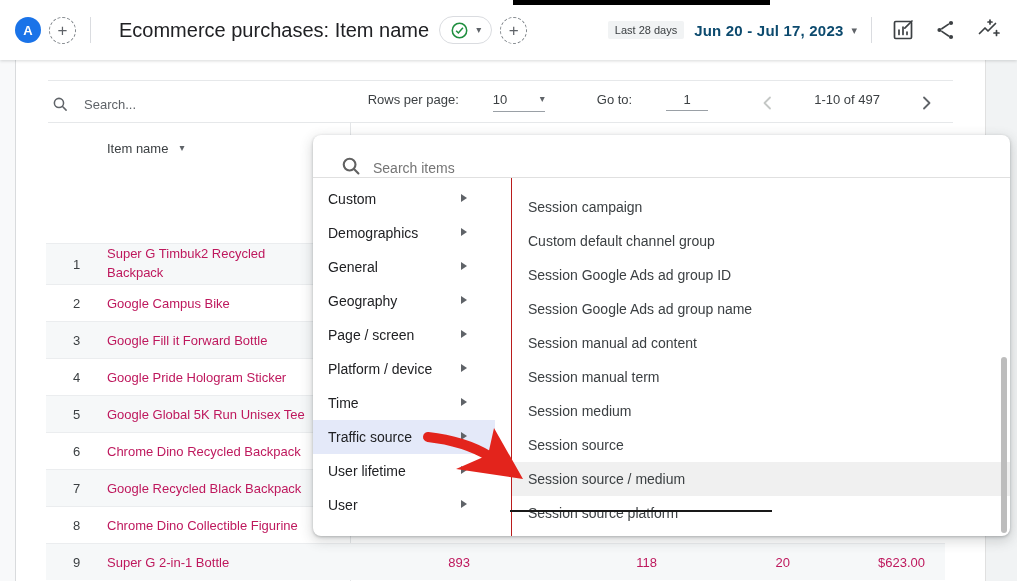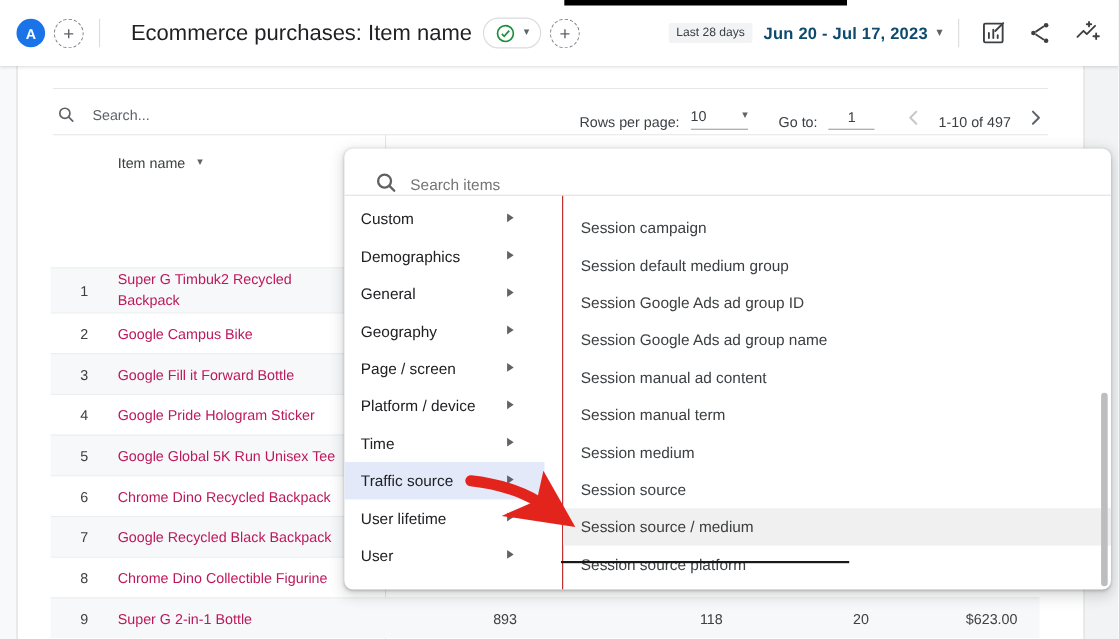--- a/index.html
+++ b/index.html
@@ -33,42 +33,42 @@
   .strip-right{position:absolute;top:60px;left:985px;width:32px;height:521px;background:#f1f3f4;border-left:1px solid #e0e0e0;z-index:0;}
   .hr{position:absolute;left:48px;width:905px;height:1px;background:#e6e8ea;z-index:1;}
   .col-sep{position:absolute;left:350px;top:122px;width:1px;height:459px;background:#e4e6e8;z-index:1;}
 
   
   .search-box{position:absolute;left:52px;top:93px;height:22px;display:flex;align-items:center;gap:13px;z-index:2;}
   .search-box svg{flex:none;}
   .sicon{fill:none;stroke:#5f6368;stroke-width:1.8;stroke-linecap:round;}
   .search-input{border:0;outline:0;font-family:inherit;font-size:13px;color:#3c4043;width:180px;background:transparent;}
   .search-input::placeholder{color:#5f6368;opacity:1;}
-  .pag{position:absolute;top:92px;right:64px;height:26px;display:flex;align-items:flex-end;font-size:13px;color:#3c4043;z-index:2;white-space:nowrap;}
+  .pag{position:absolute;top:92px;right:79px;height:26px;display:flex;align-items:flex-start;font-size:13px;color:#3c4043;z-index:2;white-space:nowrap;gap:24px;}
   .sel{display:flex;align-items:flex-start;justify-content:space-between;width:52px;border-bottom:1px solid #9aa0a6;
     margin:0 28px 0 10px;padding-bottom:4px;cursor:pointer;}
   .sel .caret{margin-top:2px;}
   .goto-input{width:42px;border:0;border-bottom:1px solid #9aa0a6;outline:0;text-align:center;font-family:inherit;
     font-size:13px;color:#3c4043;margin:0 24px 0 10px;padding:0 0 3px 0;background:transparent;}
   .chev{width:22px;height:22px;display:flex;align-items:center;justify-content:center;cursor:pointer;}
   .chev svg{fill:none;stroke:#5f6368;stroke-width:1.8;stroke-linecap:round;stroke-linejoin:round;}
   .chev.disabled svg{stroke:#c4c7c5;}
   .range{margin:0 12px;}
 
   
   .item-head{position:absolute;left:107px;top:137px;height:22px;display:flex;align-items:center;gap:11px;
     font-size:13px;color:#3c4043;z-index:2;cursor:pointer;}
   .table{position:absolute;left:46px;top:243px;width:899px;z-index:2;}
   .t-row{display:flex;align-items:center;height:37px;border-top:1px solid #ebedef;font-size:13px;box-sizing:border-box;}
   .t-row.tall{height:41px;}
   .t-row.stripe{background:#f6f8f9;}
   .cell-num{width:61px;text-align:center;color:#3c4043;flex:none;}
   .cell-name{width:206px;font-weight:normal;color:#be185d;white-space:nowrap;overflow:hidden;flex:none;}
   .tall .cell-name{white-space:normal;line-height:1.45;}
-  .cell-m{text-align:right;color:#404040;flex:none;}
+  .cell-m{text-align:right;color:#be185d;flex:none;}
   .m1{width:157px;}.m2{width:187px;}.m3{width:133px;}.m4{width:135px;text-align:right;}
 
   
   .menu{position:absolute;left:313px;top:135px;width:697px;height:401px;background:#fff;border-radius:8px;
     box-shadow:0 1px 3px rgba(60,64,67,.32),0 4px 12px 2px rgba(60,64,67,.18);z-index:10;overflow:hidden;}
   .menu-search{height:42px;display:flex;align-items:flex-end;gap:9px;padding-left:28px;border-bottom:1px solid #e0e0e0;}
   .micon{fill:none;stroke:#616161;stroke-width:2;stroke-linecap:round;}
   .menu-search-input{border:0;outline:0;font-family:inherit;font-size:14px;color:#3c4043;width:400px;background:transparent;}
   .menu-search-input::placeholder{color:#757575;opacity:1;}
   .menu-body{display:flex;height:358px;}
@@ -309,21 +309,21 @@
             <span>User</span>
             <span class="tri"></span>
           </div>
         </div>
       <div class="menu-items">
 
       <div class="mi">
             <span>Session campaign</span>
           </div>
           <div class="mi">
-            <span>Session default medium group</span>
+            <span>Custom default channel group</span>
           </div>
           <div class="mi">
             <span>Session Google Ads ad group ID</span>
           </div>
           <div class="mi">
             <span>Session Google Ads ad group name</span>
           </div>
           <div class="mi">
             <span>Session manual ad content</span>
           </div>

